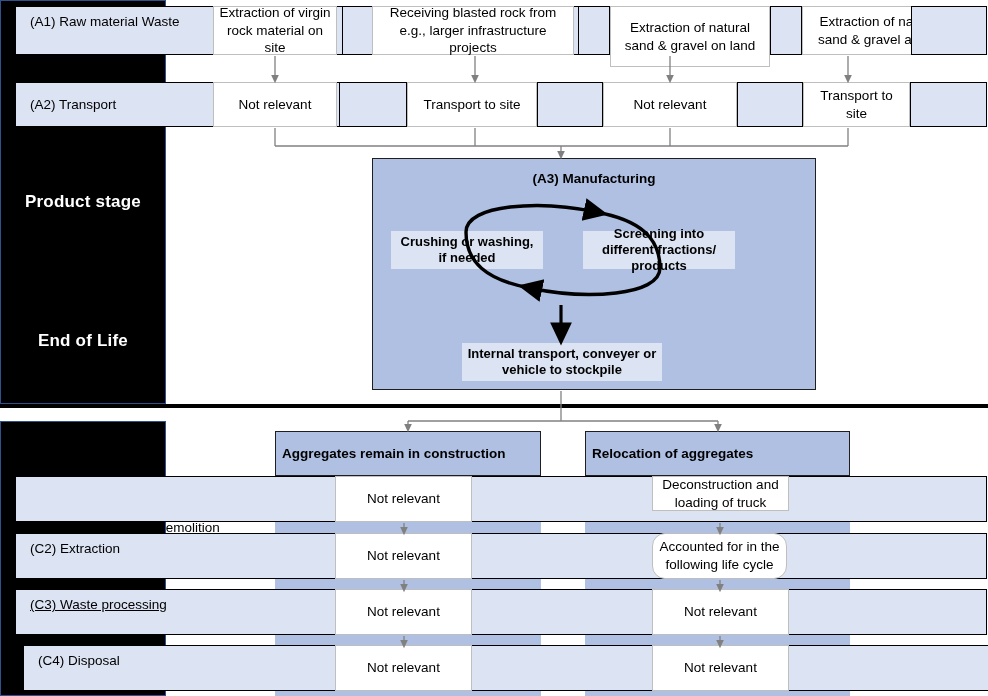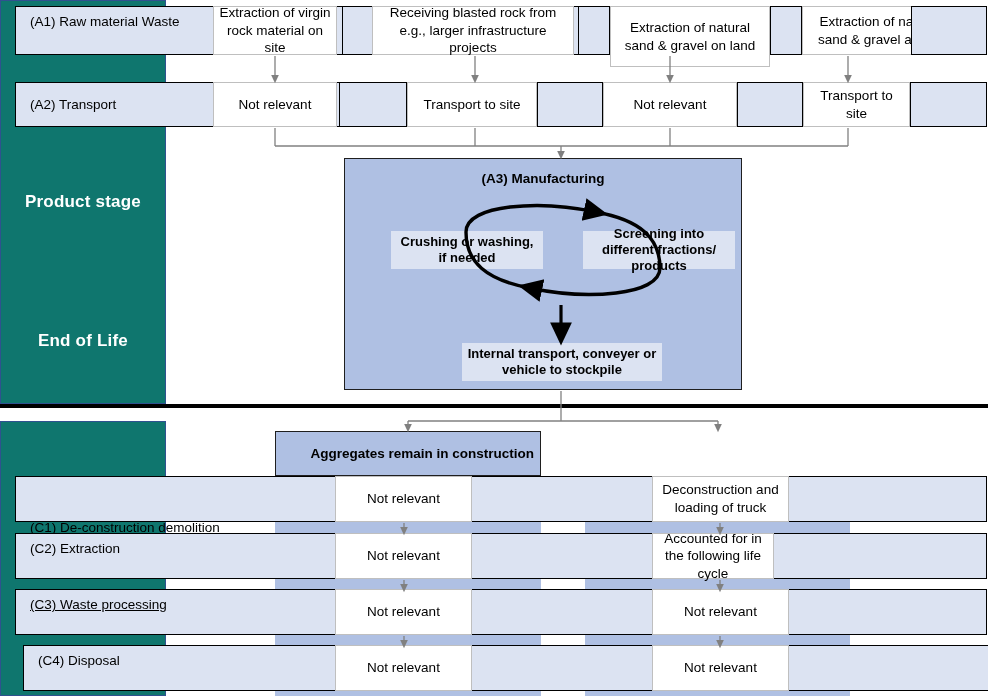--- a/index.html
+++ b/index.html
@@ -11,21 +11,21 @@
     position:relative;
     width:988px;
     height:696px;
     overflow:hidden;
     background:#ffffff;
   }
   .abs{position:absolute;box-sizing:border-box;}
 
   
   .stage-col{
-    background:#0f766e;
+    background:#000000;
     border:1px solid #2F528F;
   }
   .stage-label{
     display:flex;align-items:center;justify-content:center;
     color:#ffffff;font-weight:bold;font-size:17px;
     text-align:center;letter-spacing:.2px;
   }
 
   
   .row-band{
@@ -66,21 +66,21 @@
     background:#DCE3F2;
     display:flex;align-items:center;justify-content:center;
     text-align:center;font-weight:bold;font-size:13px;color:#000;
     line-height:1.25;padding:0 5px;
   }
 
   
   .eol-head{
     background:#AFC0E3;
     border:1px solid #1F1F1F;
-    display:flex;align-items:center;justify-content:flex-end;
+    display:flex;align-items:center;justify-content:flex-start;
     text-align:center;font-weight:bold;font-size:13.5px;color:#000;
     line-height:1.3;padding:0 6px;
   }
 
   
   .divider{
     background:#000000;
     height:4px;
   }
 
@@ -130,21 +130,21 @@
   <div class="abs spacer-box" style="left:537px;top:82px;width:66px;height:45px;"></div>
   <div class="abs cell-white" style="left:603px;top:82px;width:134px;height:45px;">
     <span>Not relevant</span>
   </div>
   <div class="abs spacer-box" style="left:737px;top:82px;width:66px;height:45px;"></div>
   <div class="abs cell-white" style="left:803px;top:82px;width:107px;height:45px;">
     <span>Transport to site</span>
   </div>
   <div class="abs spacer-box" style="left:910px;top:82px;width:77px;height:45px;"></div>
 
-  <div class="abs mfg-box" style="left:344px;top:158px;width:398px;height:232px;">
+  <div class="abs mfg-box" style="left:372px;top:158px;width:444px;height:232px;">
     <div class="mfg-title">(A3) Manufacturing</div>
   </div>
   <div class="abs mfg-sub" style="left:391px;top:231px;width:152px;height:38px;">
     <span>Crushing or washing, if needed</span>
   </div>
   <div class="abs mfg-sub" style="left:583px;top:231px;width:152px;height:38px;">
     <span>Screening into different fractions/ products</span>
   </div>
   <div class="abs mfg-sub" style="left:462px;top:343px;width:200px;height:38px;">
     <span>Internal transport, conveyer or vehicle to stockpile</span>
@@ -155,38 +155,41 @@
   <div class="abs stage-col stage-label" style="left:0px;top:421px;width:166px;height:275px;">
     <span style="position:relative;top:-218px;">End of Life</span>
   </div>
 
   <div class="abs" style="left:275px;top:476px;width:266px;height:220px;background:#AFC0E3;"></div>
   <div class="abs" style="left:585px;top:476px;width:265px;height:220px;background:#AFC0E3;"></div>
 
   <div class="abs eol-head" style="left:275px;top:431px;width:266px;height:45px;">
     <span>Aggregates remain in construction</span>
   </div>
+  <div class="abs eol-head" style="left:585px;top:431px;width:265px;height:45px;">
+    <span>Relocation of aggregates</span>
+  </div>
 
   <div class="abs row-band row-band-label" style="left:15px;top:476px;width:972px;height:46px;">
     <span style="max-width:200px;margin-top:36px;">(C1) De-construction demolition</span>
   </div>
   <div class="abs cell-white" style="left:335px;top:476px;width:137px;height:46px;">
     <span>Not relevant</span>
   </div>
-  <div class="abs cell-white" style="left:652px;top:476px;width:137px;height:46px;">
+  <div class="abs cell-white" style="left:652px;top:476px;width:137px;height:35px;">
     <span>Deconstruction and loading of truck</span>
   </div>
 
   <div class="abs row-band row-band-label" style="left:15px;top:533px;width:972px;height:46px;">
     <span style="max-width:200px;">(C2) Extraction</span>
   </div>
   <div class="abs cell-white" style="left:335px;top:533px;width:137px;height:46px;">
     <span>Not relevant</span>
   </div>
-  <div class="abs cell-white" style="left:652px;top:533px;width:122px;height:46px;">
+  <div class="abs cell-white" style="left:652px;top:533px;width:135px;height:46px;border-radius:13px;">
     <span>Accounted for in the following life cycle</span>
   </div>
 
   <div class="abs row-band row-band-label" style="left:15px;top:589px;width:972px;height:46px;text-decoration:underline;">
     <span style="max-width:200px;">(C3) Waste processing</span>
   </div>
   <div class="abs cell-white" style="left:335px;top:589px;width:137px;height:46px;">
     <span>Not relevant</span>
   </div>
   <div class="abs cell-white" style="left:652px;top:589px;width:137px;height:46px;">

